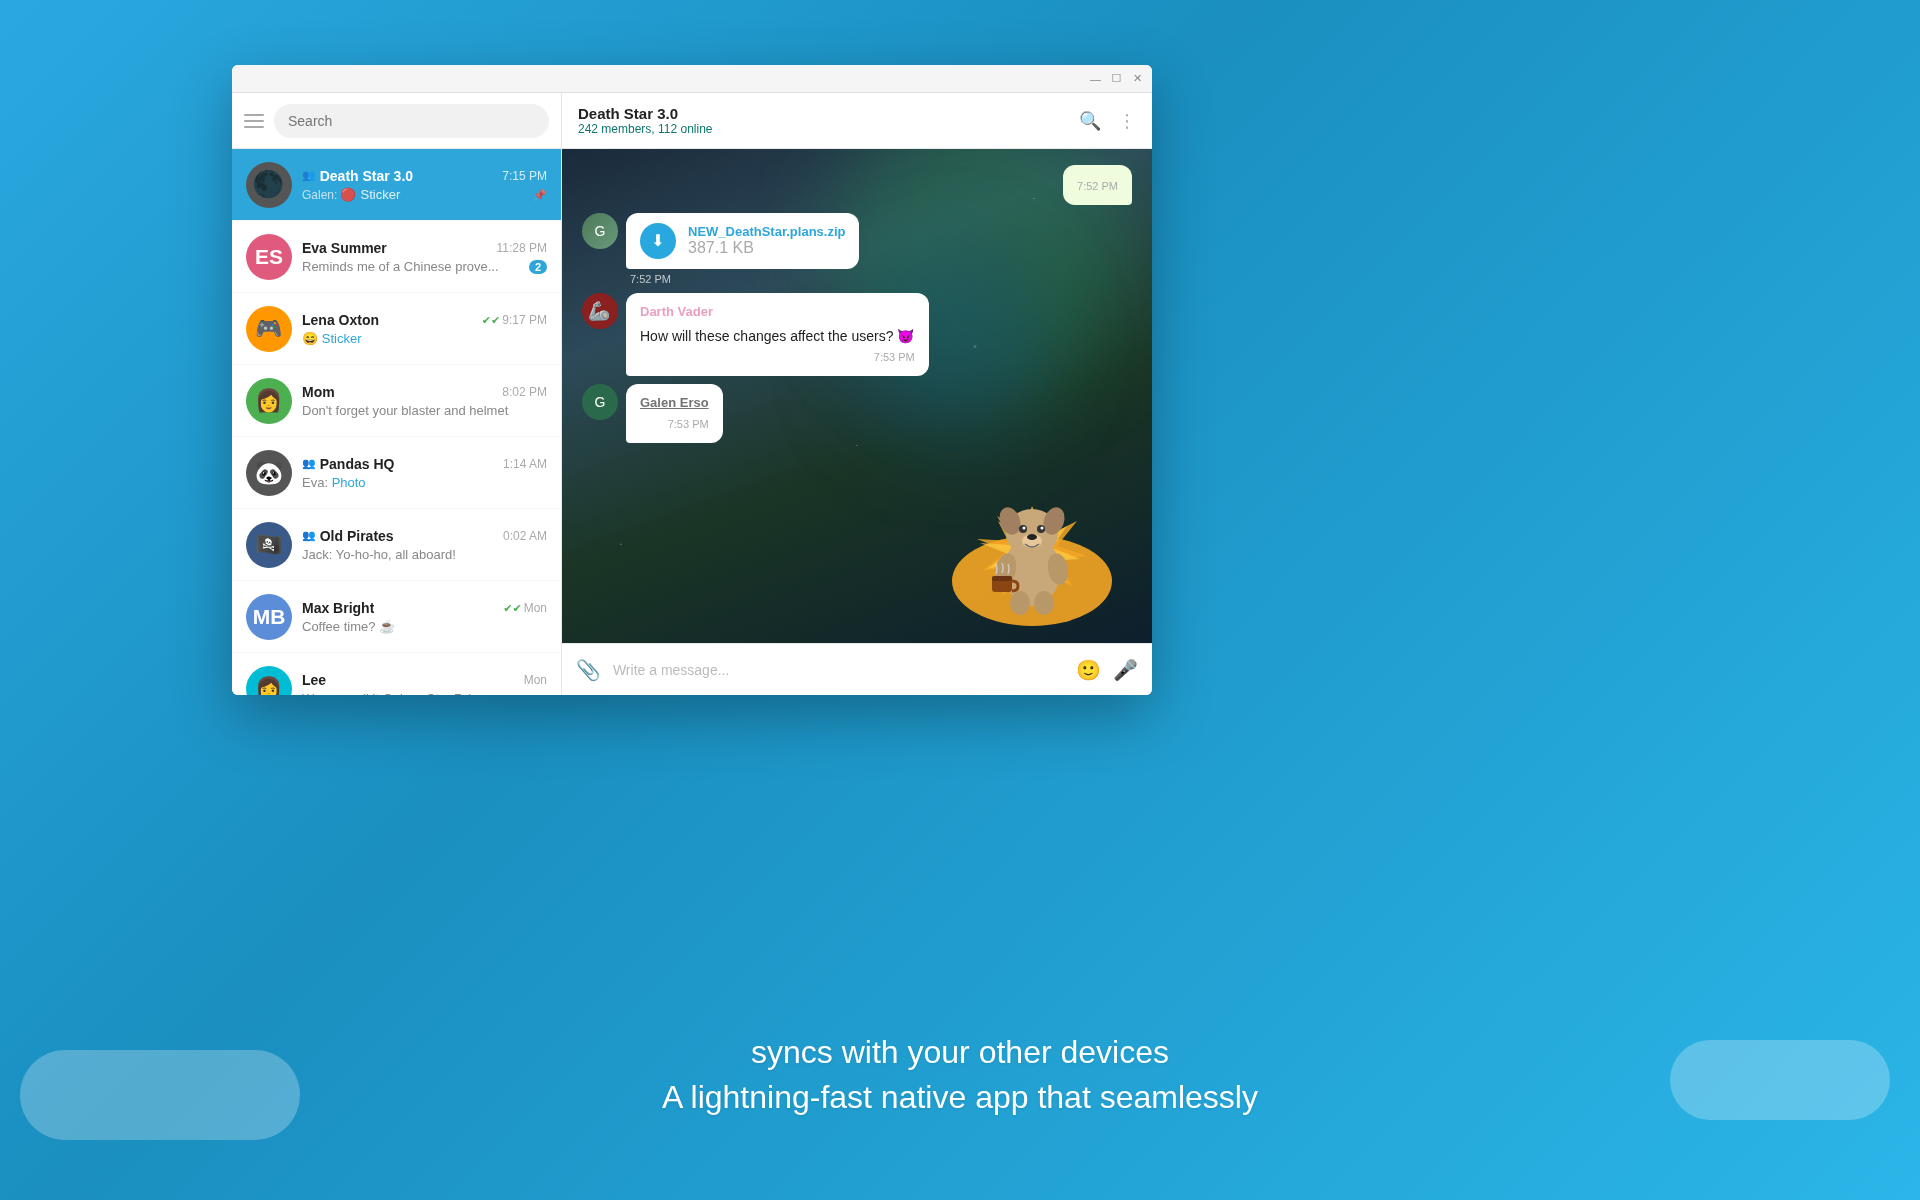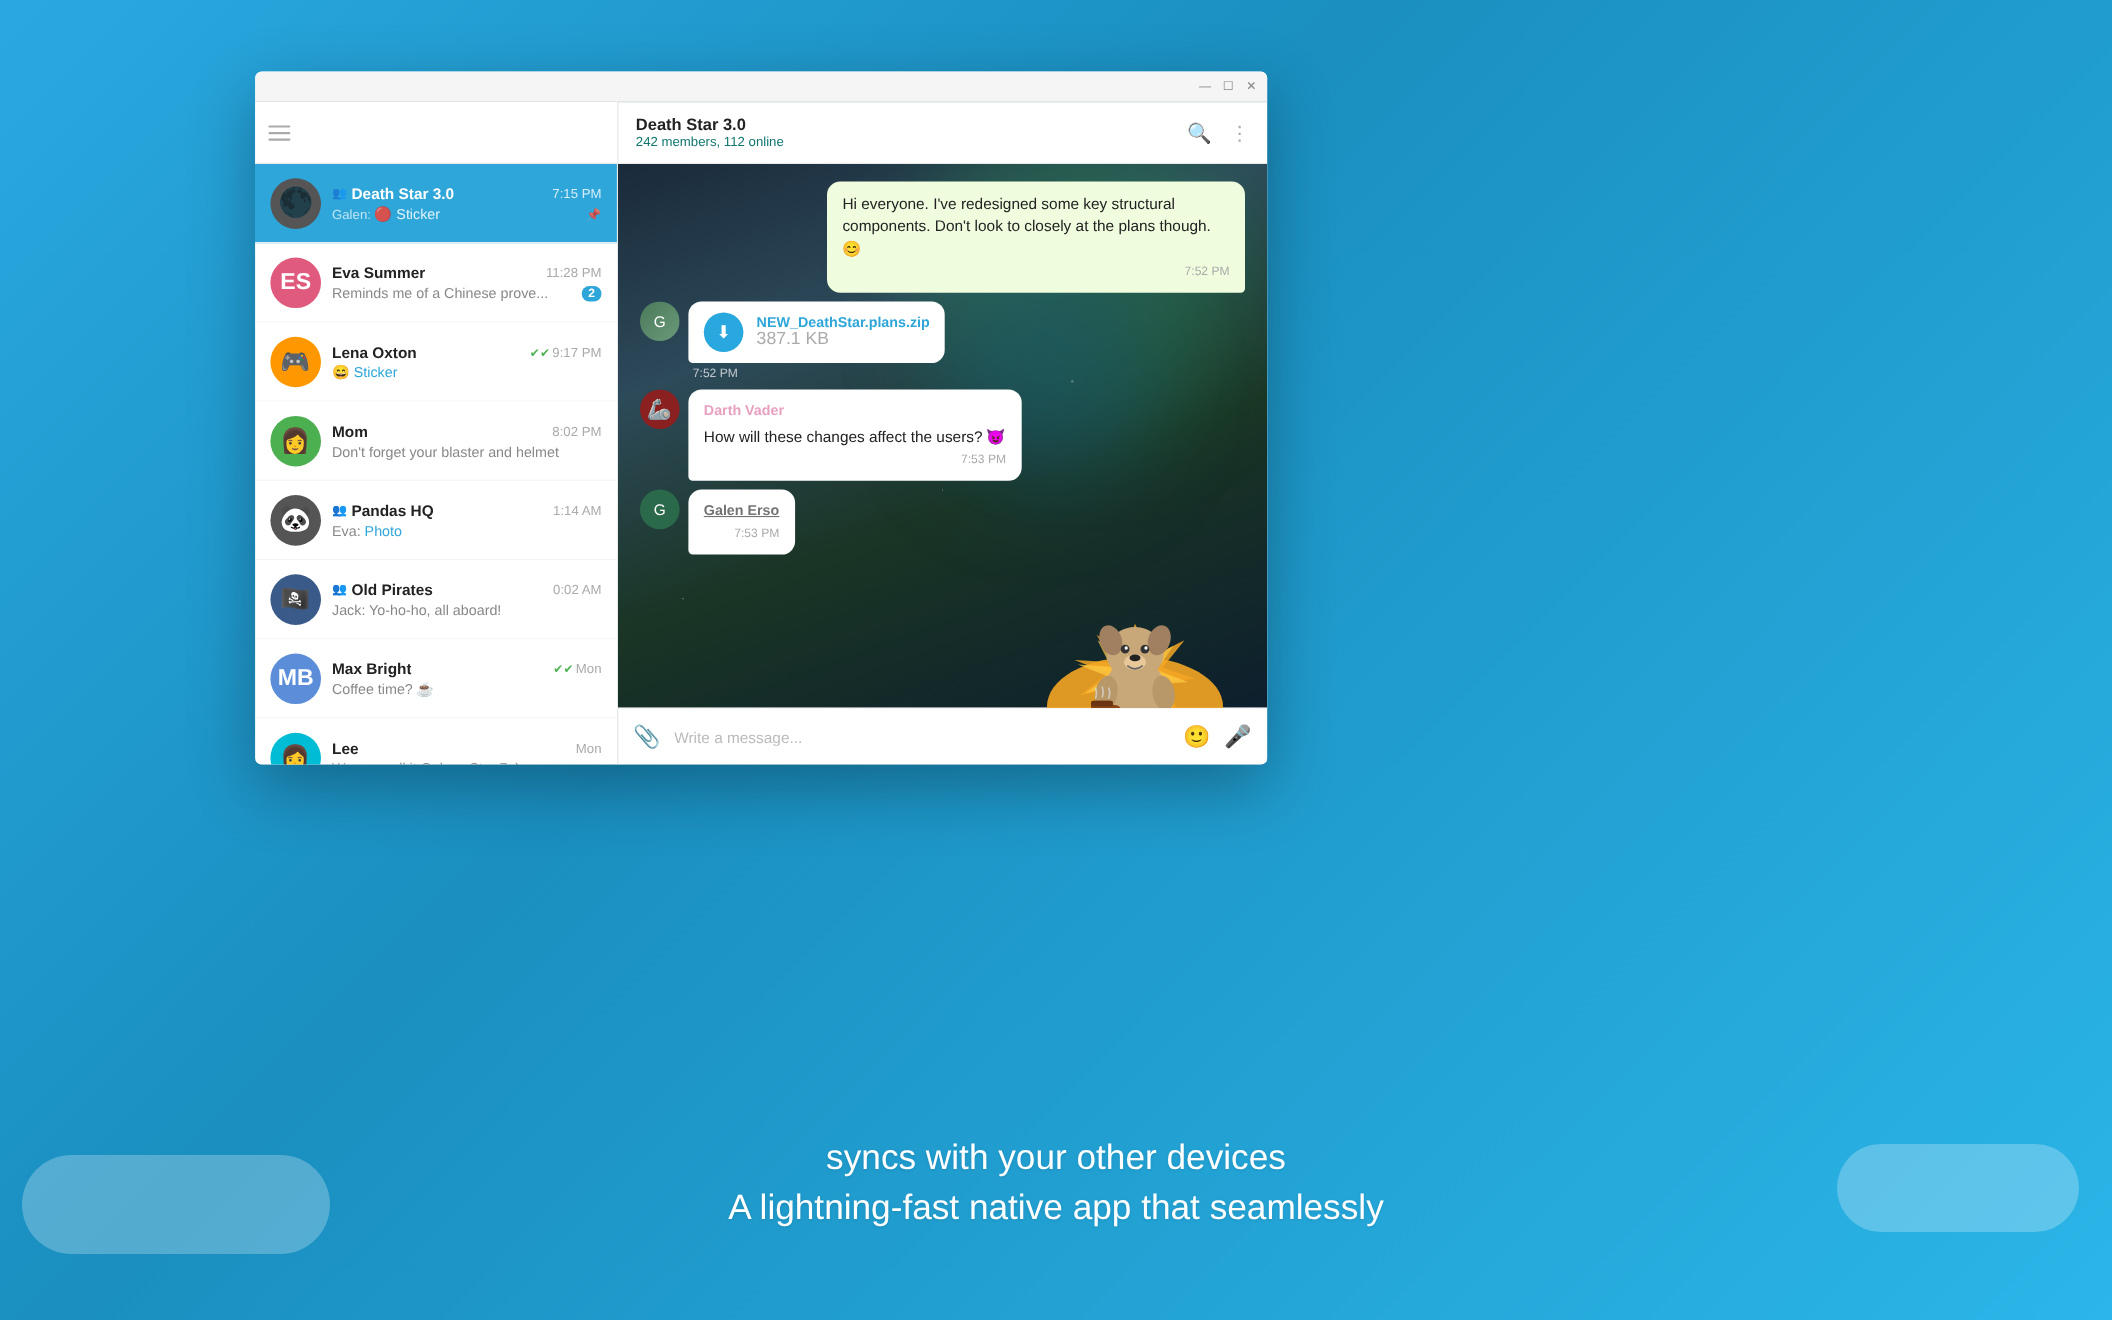--- a/index.html
+++ b/index.html
@@ -422,20 +422,23 @@
   <div class="app-body">
 
     <div class="sidebar">
 
       <div class="sidebar-header">
         <div class="menu-icon">
           <span></span>
             <span></span>
             <span></span>
         </div>
+        <div class="search-box">
+          <input type="text" placeholder="Search" style="">
+        </div>
       </div>
 
       <div class="chat-list">
 
         <div class="chat-item active">
           <div class="avatar av-death" style="font-size:26px;">🌑</div>
           <div class="chat-info">
             <div class="chat-name-row">
               <div class="chat-name-left">
                 <span class="group-icon">👥</span>
@@ -582,21 +585,20 @@
         <div class="chat-bg">
           <div class="nebula nebula-1"></div>
           <div class="nebula nebula-2"></div>
 
           <div style="position:absolute;top:0;left:0;right:0;bottom:0;background:radial-gradient(1px 1px at 20% 30%, rgba(255,255,255,0.6) 0%, transparent 100%), radial-gradient(1px 1px at 80% 10%, rgba(255,255,255,0.5) 0%, transparent 100%), radial-gradient(1px 1px at 50% 60%, rgba(255,255,255,0.4) 0%, transparent 100%), radial-gradient(1px 1px at 10% 80%, rgba(255,255,255,0.5) 0%, transparent 100%), radial-gradient(2px 2px at 70% 40%, rgba(255,255,255,0.3) 0%, transparent 100%);"></div>
         </div>
         <div class="messages-content">
 
           <div style="display:flex;justify-content:flex-end;align-items:flex-start;gap:8px;">
             <div class="msg-bubble msg-right">
-              <div>Hi everyone. I've redesigned some key structural components. Don't look to closely at the plans though. 😊</div>
               <div class="msg-time">7:52 PM</div>
             </div>
           </div>
 
           <div style="display:flex;justify-content:flex-start;align-items:flex-start;gap:8px;">
             <div style="width:36px;height:36px;border-radius:50%;background:#5a8a6a;overflow:hidden;flex-shrink:0;">
               <div style="width:100%;height:100%;background:linear-gradient(135deg,#4a7a5a,#6a9a7a);display:flex;align-items:center;justify-content:center;color:#fff;font-size:14px;">G</div>
             </div>
             <div style="display:flex;flex-direction:column;gap:4px;">
               <div class="file-bubble">

